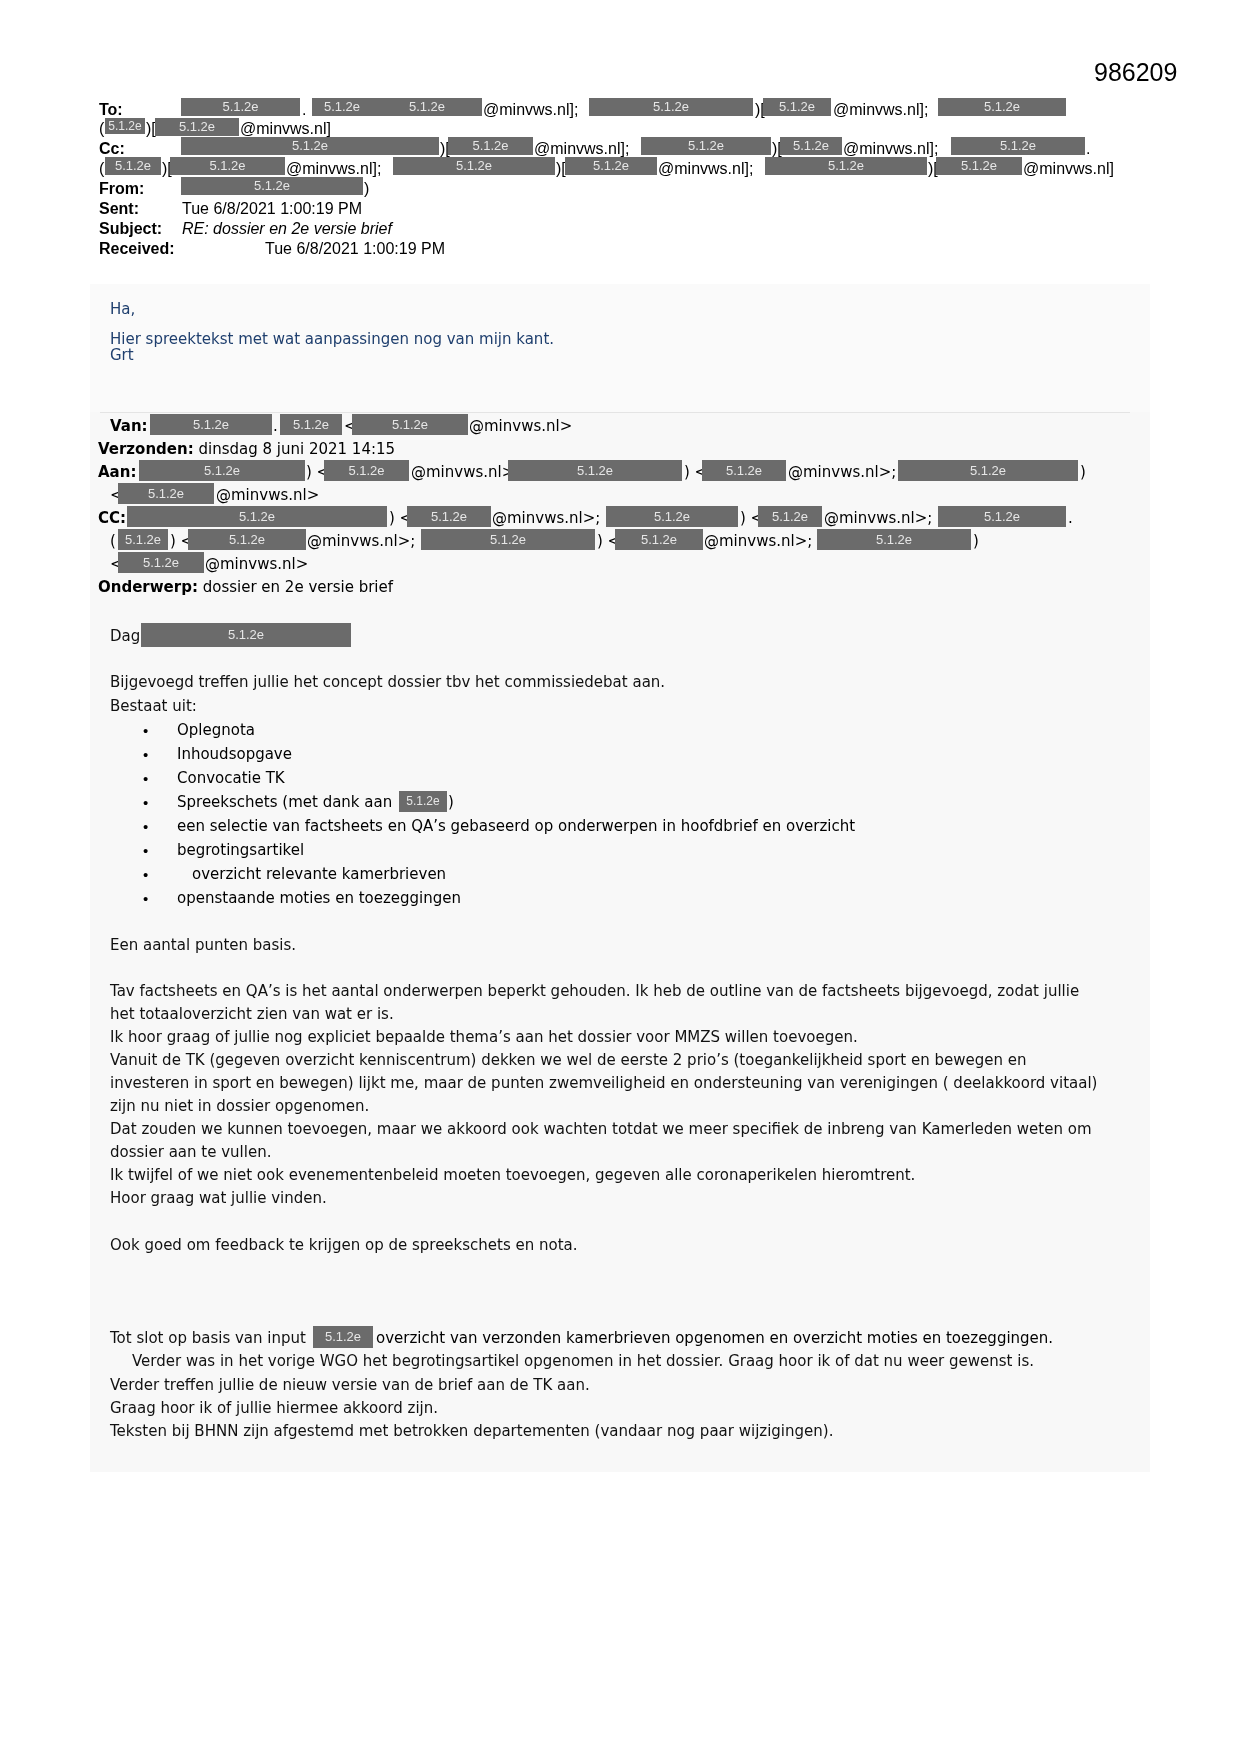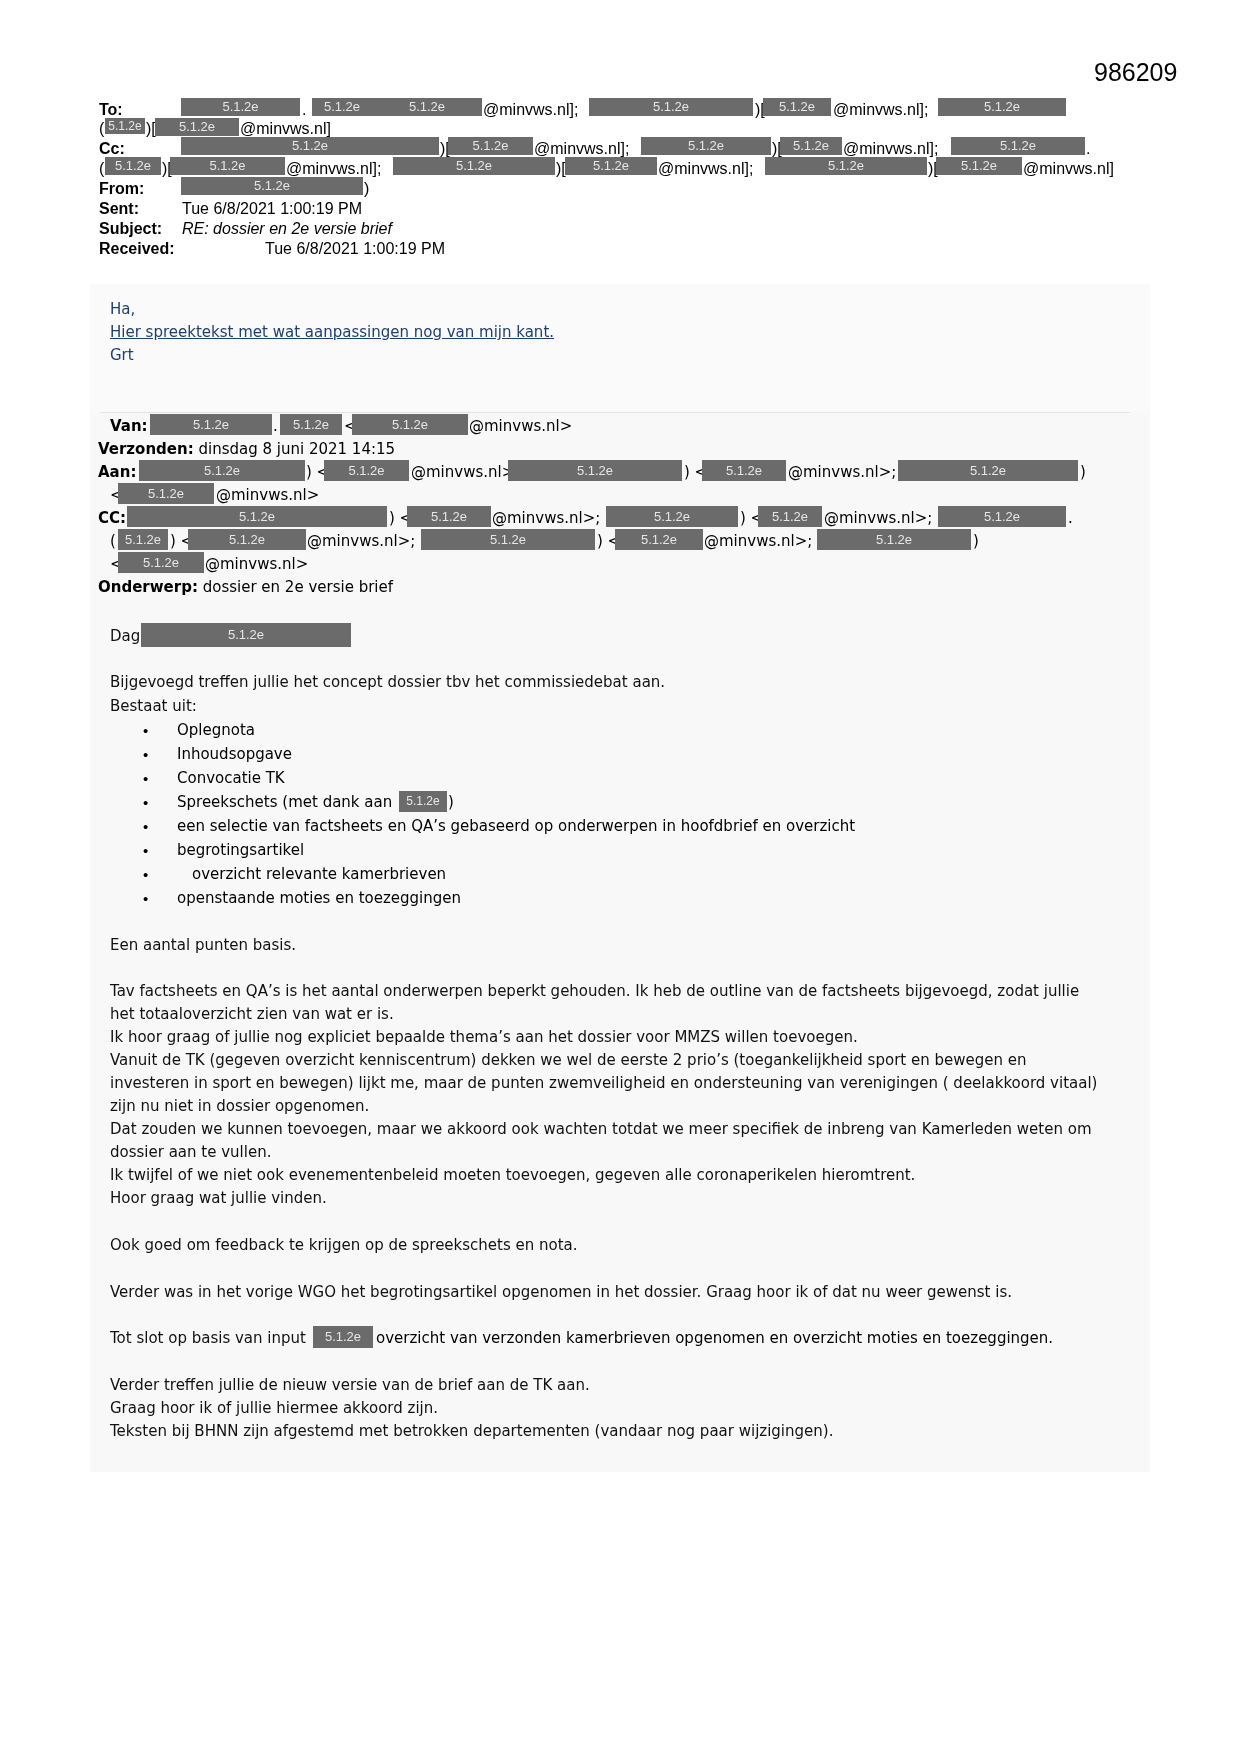--- a/index.html
+++ b/index.html
@@ -92,21 +92,21 @@
 
   <div class="abs hdr" style="left:99px;top:239px;"><b>Received:</b></div>
   <div class="abs hdr" style="left:265px;top:239px;">Tue 6/8/2021 1:00:19 PM</div>
 
   <div class="abs hdr link" style="left:99px;top:259px;margin-top:34px;">Spreektekst 2021 0.5.docx</div>
 </div>
 
 <div class="bodyblock msg1"></div>
 <div>
   <div class="q blue" style="left:110px;top:300px;">Ha,</div>
-  <div class="q blue" style="left:110px;top:323px;text-decoration:underline;">Hier spreektekst met wat aanpassingen nog van mijn kant.</div>
+  <div class="q blue" style="left:110px;top:330px;">Hier spreektekst met wat aanpassingen nog van mijn kant.</div>
   <div class="q blue" style="left:110px;top:346px;">Grt</div>
 </div>
 
 <div class="bodyblock msg2"></div>
 <div class="hr"></div>
 
 <div>
 
   <div class="q" style="left:110px;top:417px;"><b>Van:</b></div>
   <div class="red tall" style="left:150px;top:414px;width:122px;">5.1.2e</div>
@@ -218,21 +218,21 @@
     <div class="p" style="top:1051px;">Vanuit de TK (gegeven overzicht kenniscentrum) dekken we wel de eerste 2 prio’s (toegankelijkheid sport en bewegen en</div>
     <div class="p" style="top:1074px;">investeren in sport en bewegen) lijkt me, maar de punten  zwemveiligheid en ondersteuning van verenigingen ( deelakkoord vitaal)</div>
     <div class="p" style="top:1097px;">zijn nu niet in dossier opgenomen.</div>
     <div class="p" style="top:1120px;">Dat zouden we kunnen toevoegen, maar we akkoord ook wachten totdat we meer specifiek de inbreng van Kamerleden weten om</div>
     <div class="p" style="top:1143px;">dossier aan te vullen.</div>
     <div class="p" style="top:1166px;">Ik twijfel of we niet ook evenementenbeleid moeten toevoegen, gegeven alle coronaperikelen hieromtrent.</div>
     <div class="p" style="top:1189px;">Hoor graag wat jullie vinden.</div>
   </div>
 
   <div class="p" style="top:1236px;">Ook goed om feedback te krijgen op de spreekschets en nota.</div>
-  <div class="p" style="top:1283px;">Verder was in het vorige WGO het begrotingsartikel opgenomen in het dossier. Graag hoor ik of dat nu weer gewenst is.</div>
+  <div class="p" style="top:1352px;margin-left:22px;">Verder was in het vorige WGO het begrotingsartikel opgenomen in het dossier. Graag hoor ik of dat nu weer gewenst is.</div>
 
   <div class="p" style="top:1329px;">Tot slot op basis van input</div>
   <div class="red tall" style="left:313px;top:1326px;width:60px;height:22px;">5.1.2e</div>
   <div class="q" style="left:376px;top:1329px;">overzicht van verzonden kamerbrieven opgenomen en overzicht moties en toezeggingen.</div>
 
   <div>
     <div class="p" style="top:1376px;">Verder treffen jullie de nieuw  versie van de brief aan de TK aan.</div>
     <div class="p" style="top:1399px;">Graag hoor ik of jullie hiermee akkoord zijn.</div>
     <div class="p" style="top:1422px;">Teksten bij BHNN zijn afgestemd met betrokken departementen (vandaar nog paar wijzigingen).</div>
   </div>

